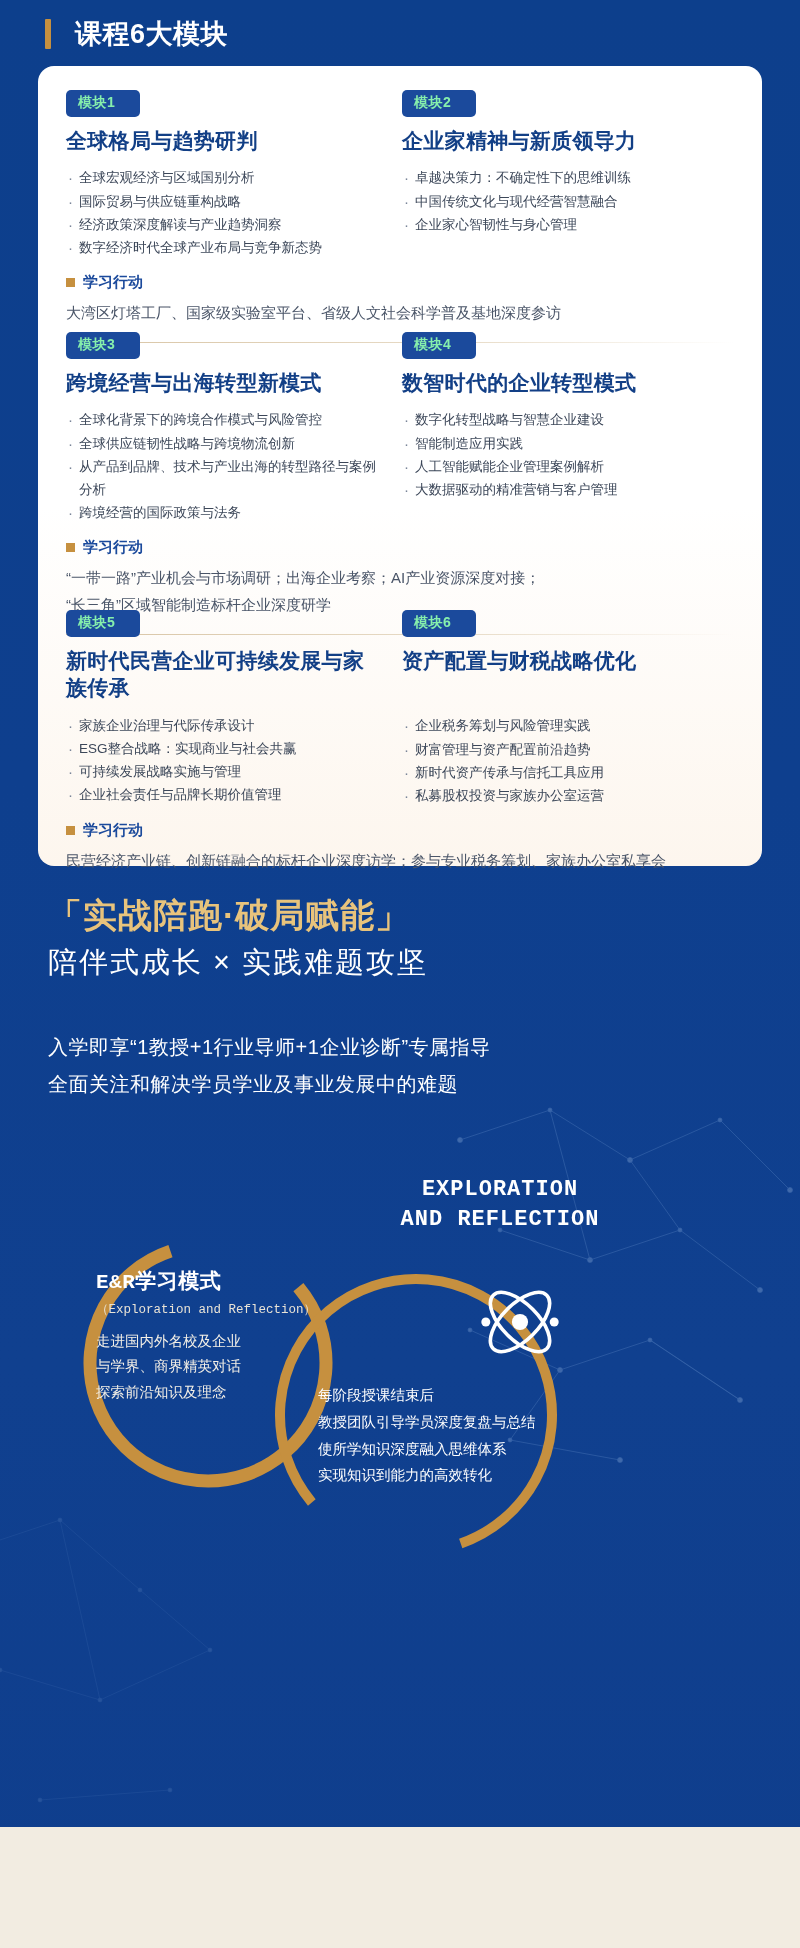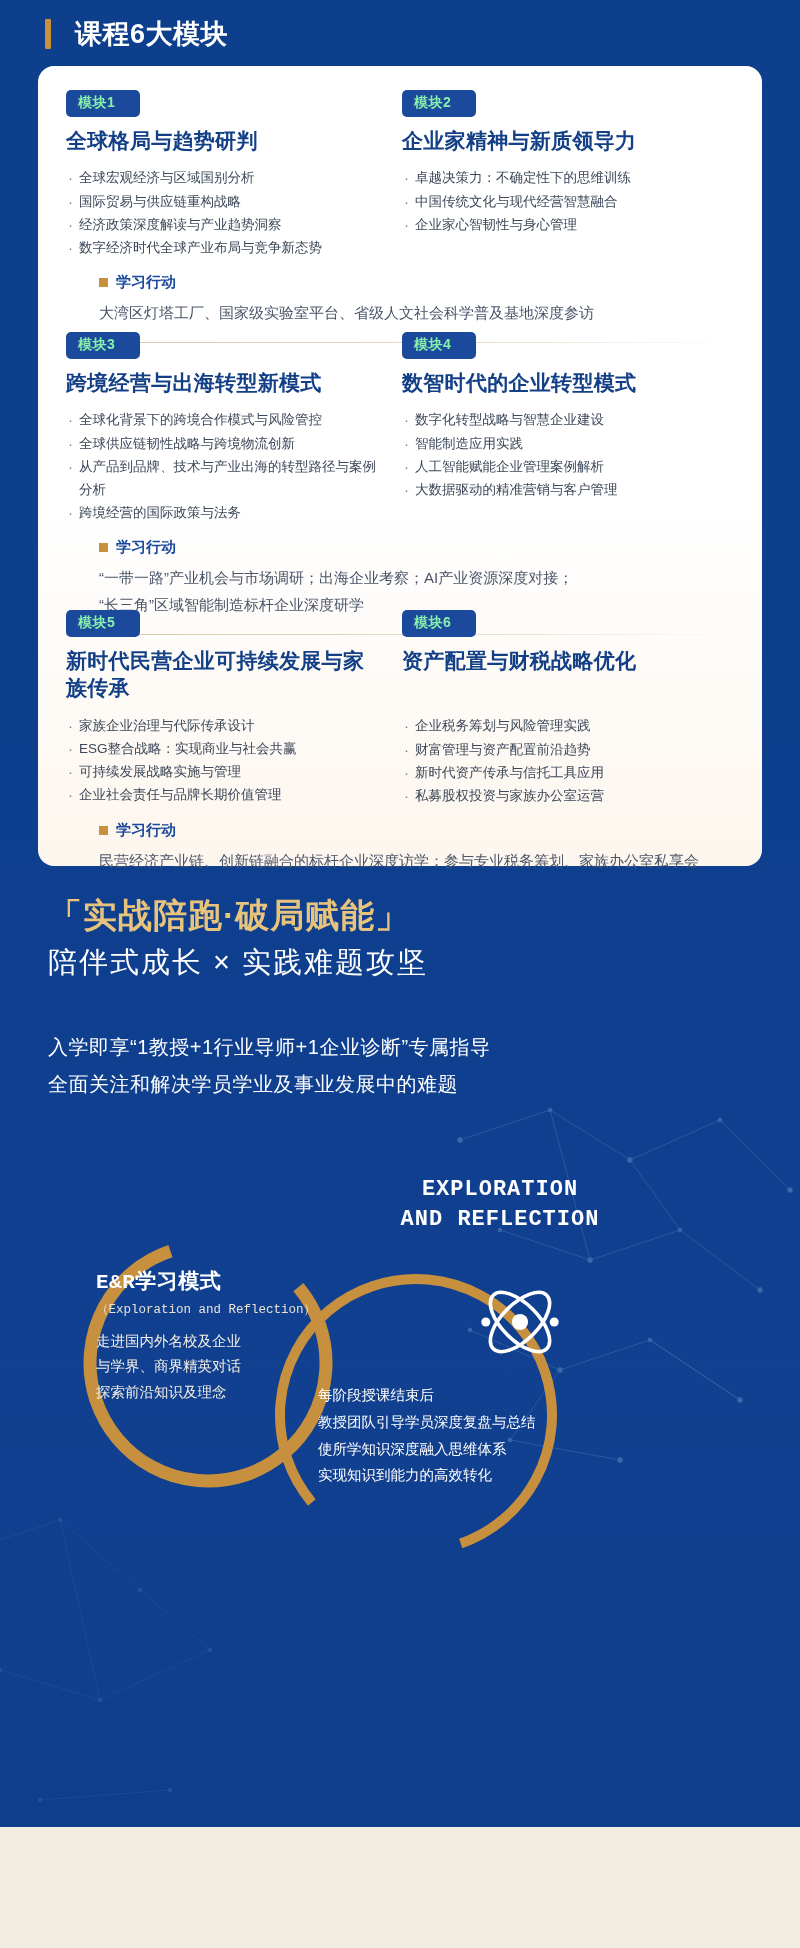--- a/index.html
+++ b/index.html
@@ -118,21 +118,20 @@
     content: "·";
     position: absolute;
     left: 2px;
     top: -1px;
     color: #7a8599;
     font-size: 15px;
   }
 
   .action {
     margin-top: 14px;
-    margin-left: 33px;
   }
   .action .lab {
     display: flex;
     align-items: center;
     gap: 8px;
   }
   .action .sq {
     width: 9px;
     height: 9px;
     background: #c6903f;

